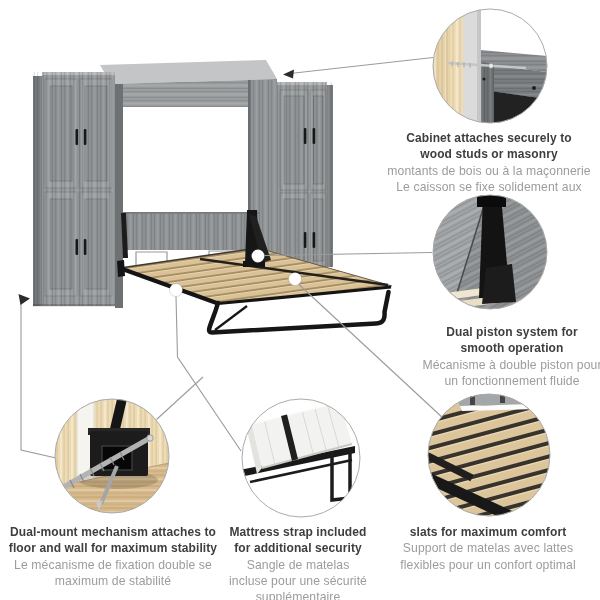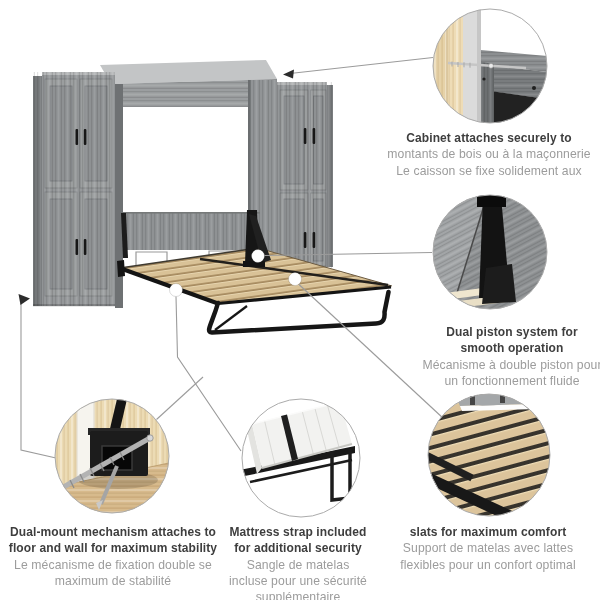--- a/index.html
+++ b/index.html
@@ -280,20 +280,21 @@
       <polygon points="460,406 540,404 538,409 462,411" fill="#fdfdfd"></polygon>
       <rect x="470" y="396" width="5" height="9" fill="#454545"></rect>
       <rect x="500" y="394" width="5" height="9" fill="#454545"></rect>
     </g>
     <circle cx="489" cy="455" r="61" fill="none" stroke="#ababab" stroke-width="1"></circle>
   </g>
 </svg>
 
 <div class="callout" style="left:489px;top:130px;">
   <div class="en">Cabinet attaches securely to</div>
+  <div class="en">wood studs or masonry</div>
   <div class="fr">montants de bois ou à la maçonnerie</div>
   <div class="fr">Le caisson se fixe solidement aux</div>
 </div>
 
 <div class="callout" style="left:512px;top:324px;">
   <div class="en">Dual piston system for</div>
   <div class="en">smooth operation</div>
   <div class="fr">Mécanisme à double piston pour</div>
   <div class="fr">un fonctionnement fluide</div>
 </div>

